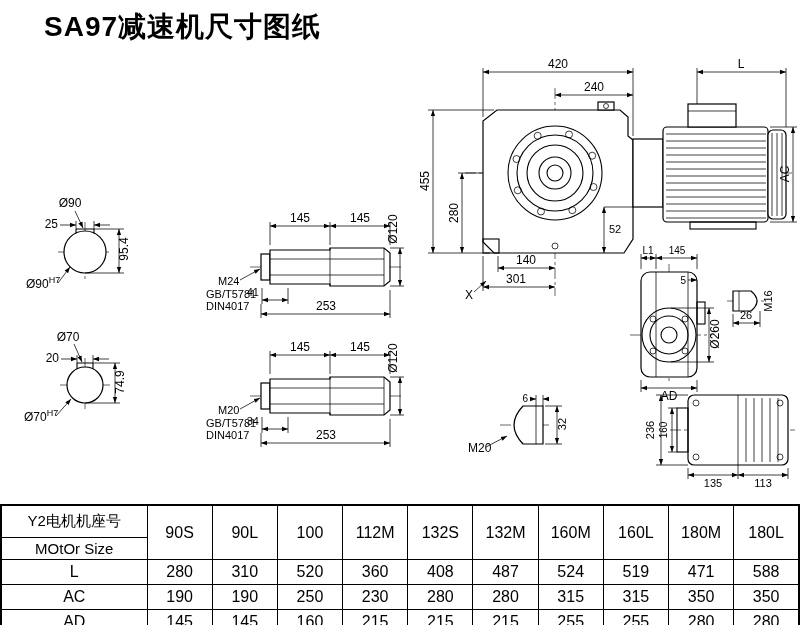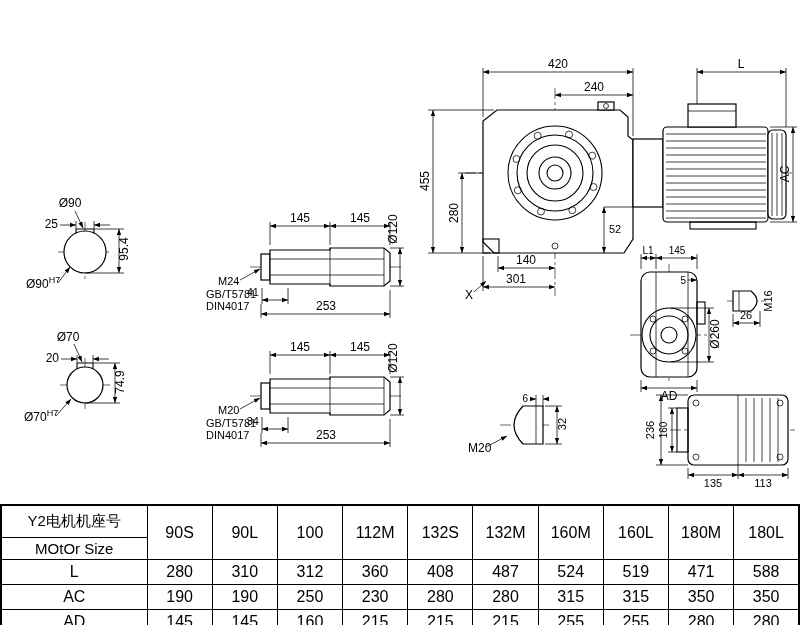--- a/index.html
+++ b/index.html
@@ -253,20 +253,21 @@
       <line class="thin" x1="672" y1="408" x2="672" y2="452" marker-start="url(#arr)" marker-end="url(#arr)"></line>
       <text transform="rotate(-90 667 430)" x="667" y="430" text-anchor="middle" class="f10">160</text>
       <path class="thin" d="M688,468 V479 M738,465 V479 M788,468 V479"></path>
       <line class="thin" x1="688" y1="475" x2="738" y2="475" marker-start="url(#arr)" marker-end="url(#arr)"></line>
       <line class="thin" x1="738" y1="475" x2="788" y2="475" marker-start="url(#arr)" marker-end="url(#arr)"></line>
       <text x="713" y="487" text-anchor="middle" class="f11">135</text>
       <text x="763" y="487" text-anchor="middle" class="f11">113</text>
     </g>
   </svg>
 
+  <div class="title">SA97减速机尺寸图纸</div>
 
   <table class="size-table">
     <colgroup>
       <col class="label-col">
         <col>
         <col>
         <col>
         <col>
         <col>
         <col>
@@ -289,21 +290,21 @@
         <td>132M</td>
         <td>160M</td>
         <td>160L</td>
         <td>180M</td>
         <td>180L</td>
       </tr>
       <tr class="data-row">
         <td>L</td>
         <td>280</td>
         <td>310</td>
-        <td>312</td>
+        <td>520</td>
         <td>360</td>
         <td>408</td>
         <td>487</td>
         <td>524</td>
         <td>519</td>
         <td>471</td>
         <td>588</td>
       </tr>
       <tr class="data-row">
         <td>AC</td>

